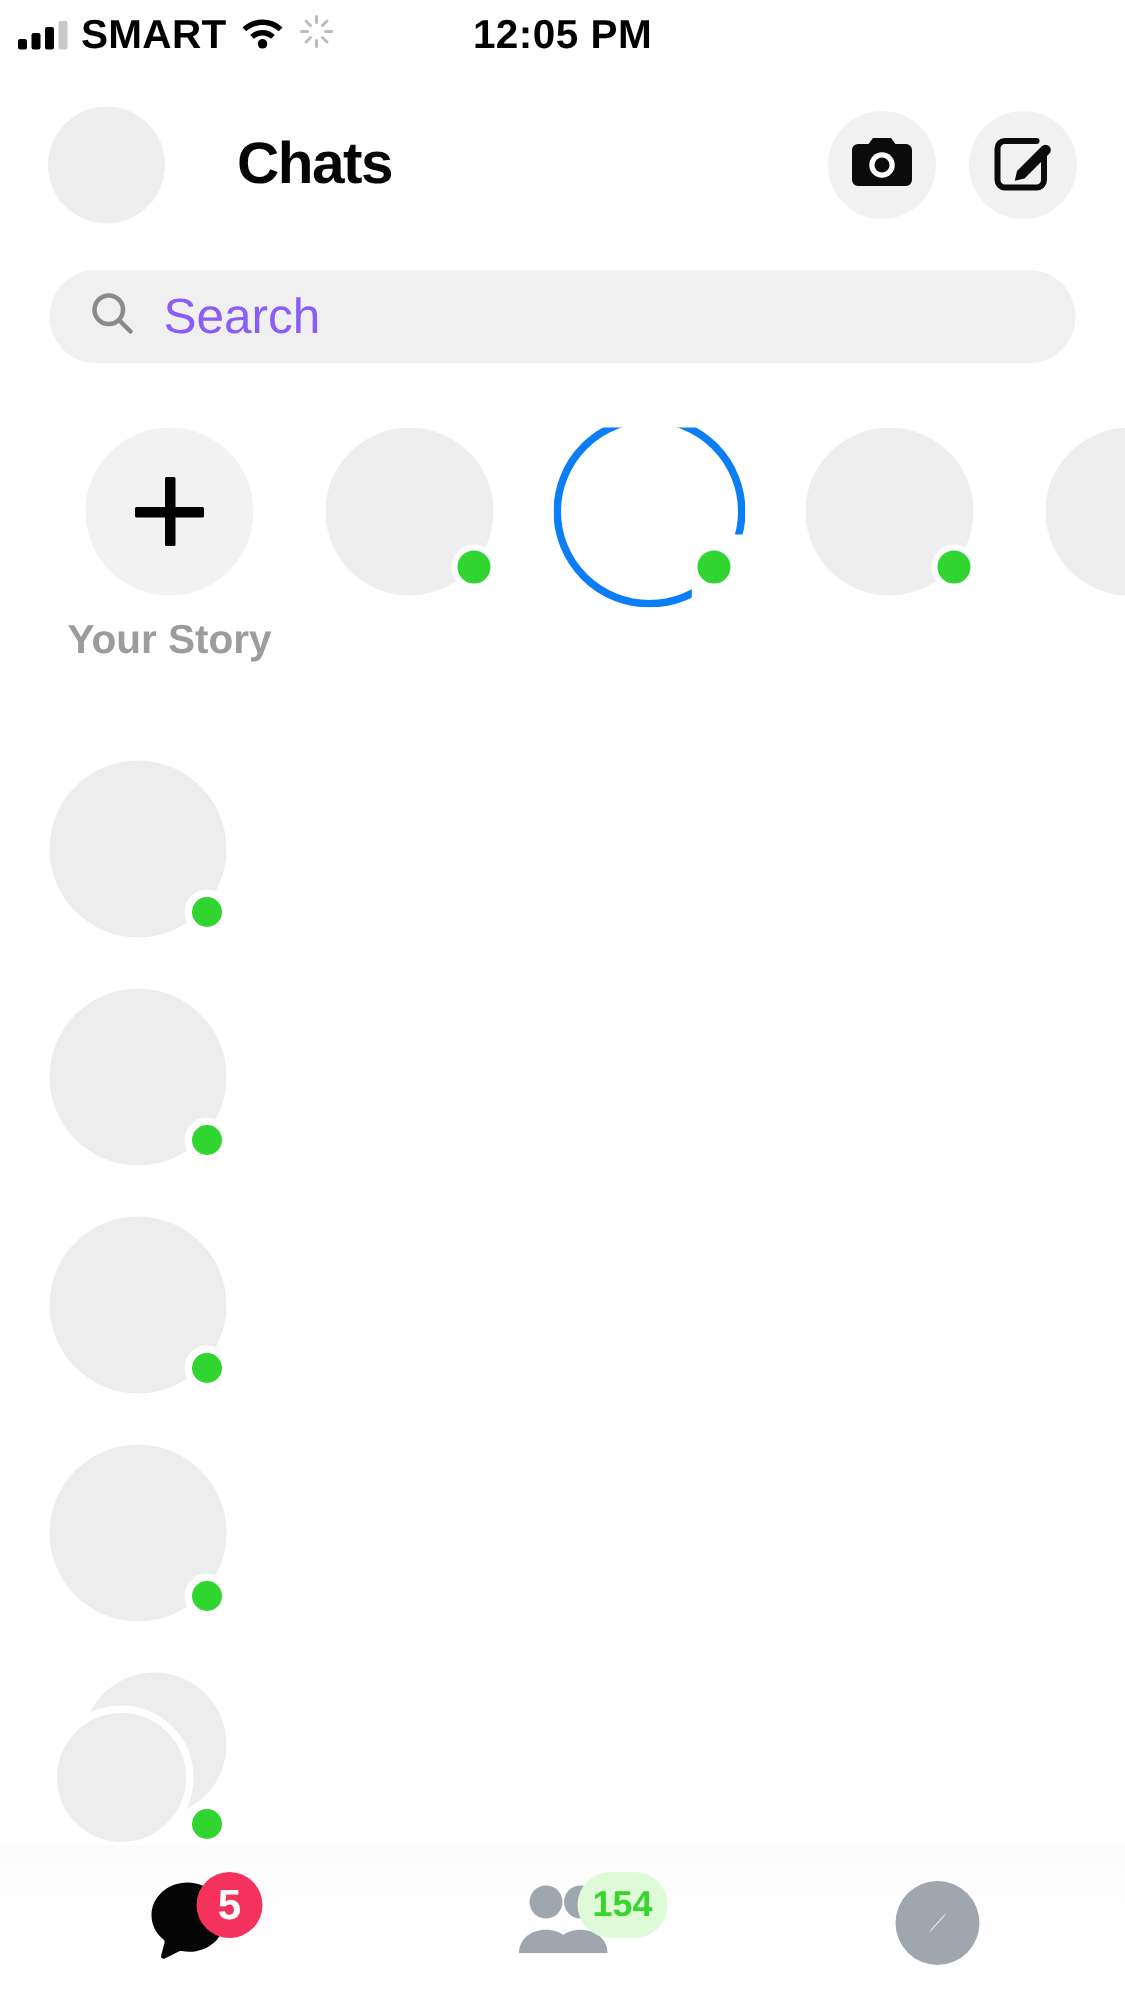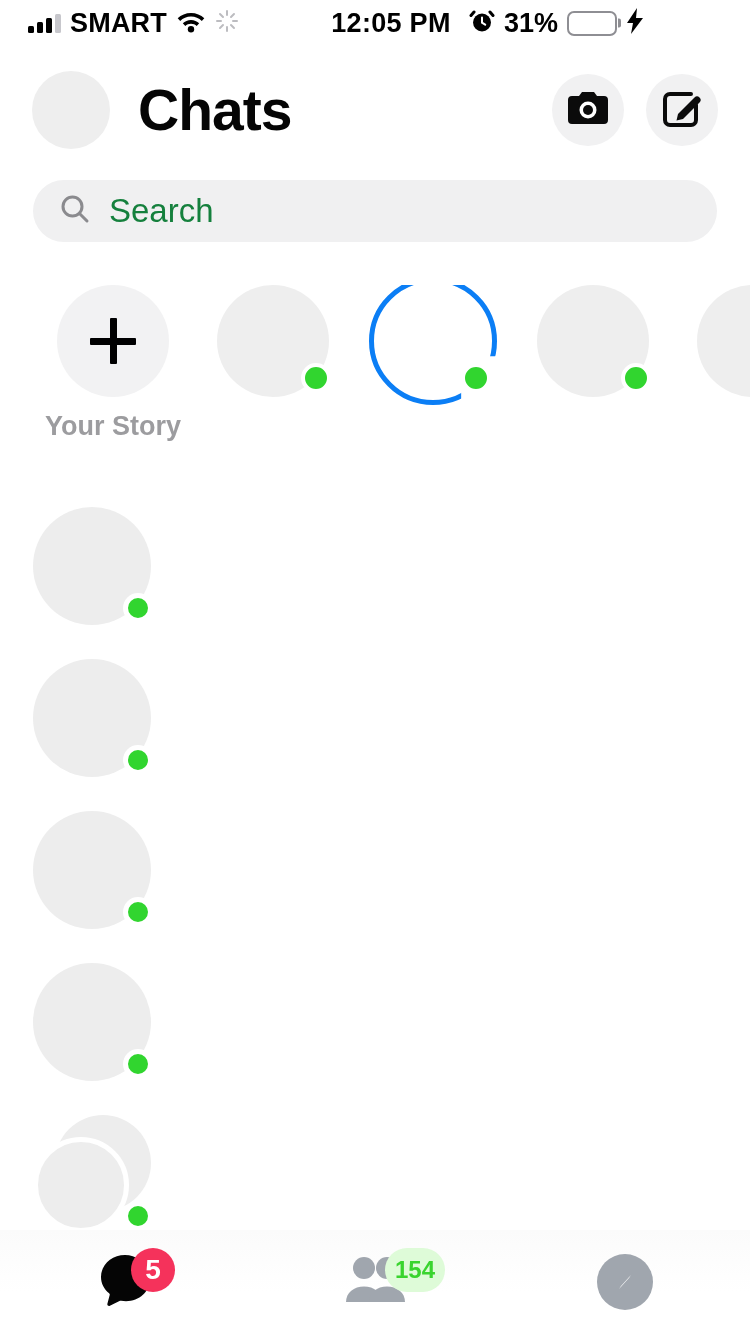--- a/index.html
+++ b/index.html
@@ -6,21 +6,21 @@
   html, body {
     width:750px; height:1334px;
     background:#ffffff;
     font-family:"Liberation Sans", sans-serif;
     overflow:hidden;
   }
   .phone { position:relative; width:750px; height:1334px; background:#fff; overflow:hidden; }
 
   
   .statusbar {
-    position:absolute; top:0; left:16px; width:638px; height:46px;
+    position:absolute; top:0; left:0; width:638px; height:46px;
     display:flex; align-items:center; color:#000;
   }
   .sb-left { position:absolute; left:12px; display:flex; align-items:center; gap:9px; }
   .bars { display:flex; align-items:flex-end; gap:3px; height:20px; }
   .bars i { display:block; width:6px; border-radius:1.5px; background:#000; }
   .bars i:nth-child(1){ height:7px; }
   .bars i:nth-child(2){ height:11px; }
   .bars i:nth-child(3){ height:15px; }
   .bars i:nth-child(4){ height:19px; background:#c7c7cc; }
   .carrier { font-size:27px; font-weight:700; letter-spacing:.2px; }
@@ -39,33 +39,33 @@
     content:""; position:absolute; right:-6px; top:50%; transform:translateY(-50%);
     width:3px; height:9px; background:#8e8e93; border-radius:0 2px 2px 0;
   }
 
   
   .header {
     position:absolute; top:55px; left:0; width:750px; height:110px;
     display:flex; align-items:center; padding:0 32px;
   }
   .avatar-me { width:78px; height:78px; border-radius:50%; background:#eeeeee; flex:none; }
-  .title { font-size:57px; font-weight:800; letter-spacing:-1px; color:#050505; margin-left:28px; }
+  .title { font-size:39px; font-weight:800; letter-spacing:-1px; color:#050505; margin-left:48px; }
   .hdr-actions { margin-left:auto; display:flex; gap:22px; }
   .circle-btn {
     width:72px; height:72px; border-radius:50%; background:#f1f1f2;
     display:flex; align-items:center; justify-content:center;
   }
 
   
   .searchbar {
     position:absolute; top:180px; left:33px; width:684px; height:62px;
     background:#f0f0f1; border-radius:31px; display:flex; align-items:center; padding:0 26px;
   }
-  .search-text { font-size:33px; color:#15803d; font-weight:400; margin-left:18px; }
+  .search-text { font-size:33px; color:#8b5cf6; font-weight:400; margin-left:18px; }
 
   
   .stories {
     position:absolute; top:285px; left:0; width:750px; height:195px;
     display:flex; gap:0; padding-left:33px; overflow:hidden;
   }
   .story { width:160px; flex:none; display:flex; flex-direction:column; align-items:center; }
   .story-av-wrap { position:relative; width:112px; height:112px; }
   .story-av { width:112px; height:112px; border-radius:50%; background:#eeeeee; }
   .story-ring {
@@ -163,38 +163,20 @@
               <line x1="16" y1="16" x2="19" y2="19"></line>
             <line x1="19" y1="5" x2="16" y2="8"></line>
               <line x1="8" y1="16" x2="5" y2="19"></line>
           </g>
         </svg>
       </span>
     </div>
 
     <div class="sb-center">12:05 PM</div>
 
-    <div class="sb-right">
-      <span>
-        <svg width="26" height="26" viewBox="0 0 26 26">
-            <circle cx="13" cy="14.5" r="9" fill="#000"></circle>
-            <path d="M5 4 L2 7.5 M21 4 L24 7.5" stroke="#000" stroke-width="3" stroke-linecap="round"></path>
-            <path d="M13 9.5v5.2l3.2 2" stroke="#fff" stroke-width="2" stroke-linecap="round" fill="none"></path>
-          </svg>
-      </span>
-      <span class="batt-pct">31%</span>
-      <span class="battery">
-        <span class="fill" id="batt-fill" style="width: 31%;"></span>
-      </span>
-      <span>
-        <svg width="18" height="26" viewBox="0 0 18 26">
-            <path d="M11 0 L1 15 h6 l-2 11 L17 10 h-7 z" fill="#000"></path>
-          </svg>
-      </span>
-    </div>
   </div>
 
   <div class="header">
     <div class="avatar-me"></div>
     <div class="title">Chats</div>
     <div class="hdr-actions">
       <div class="circle-btn">
         <span>
           <svg width="42" height="36" viewBox="0 0 42 36">
             <path d="M15 2 h12 l3 4 h7 a4 4 0 0 1 4 4 v20 a4 4 0 0 1 -4 4 H5 a4 4 0 0 1 -4 -4 V10 a4 4 0 0 1 4 -4 h7 z" fill="#0b0b0b"></path>

